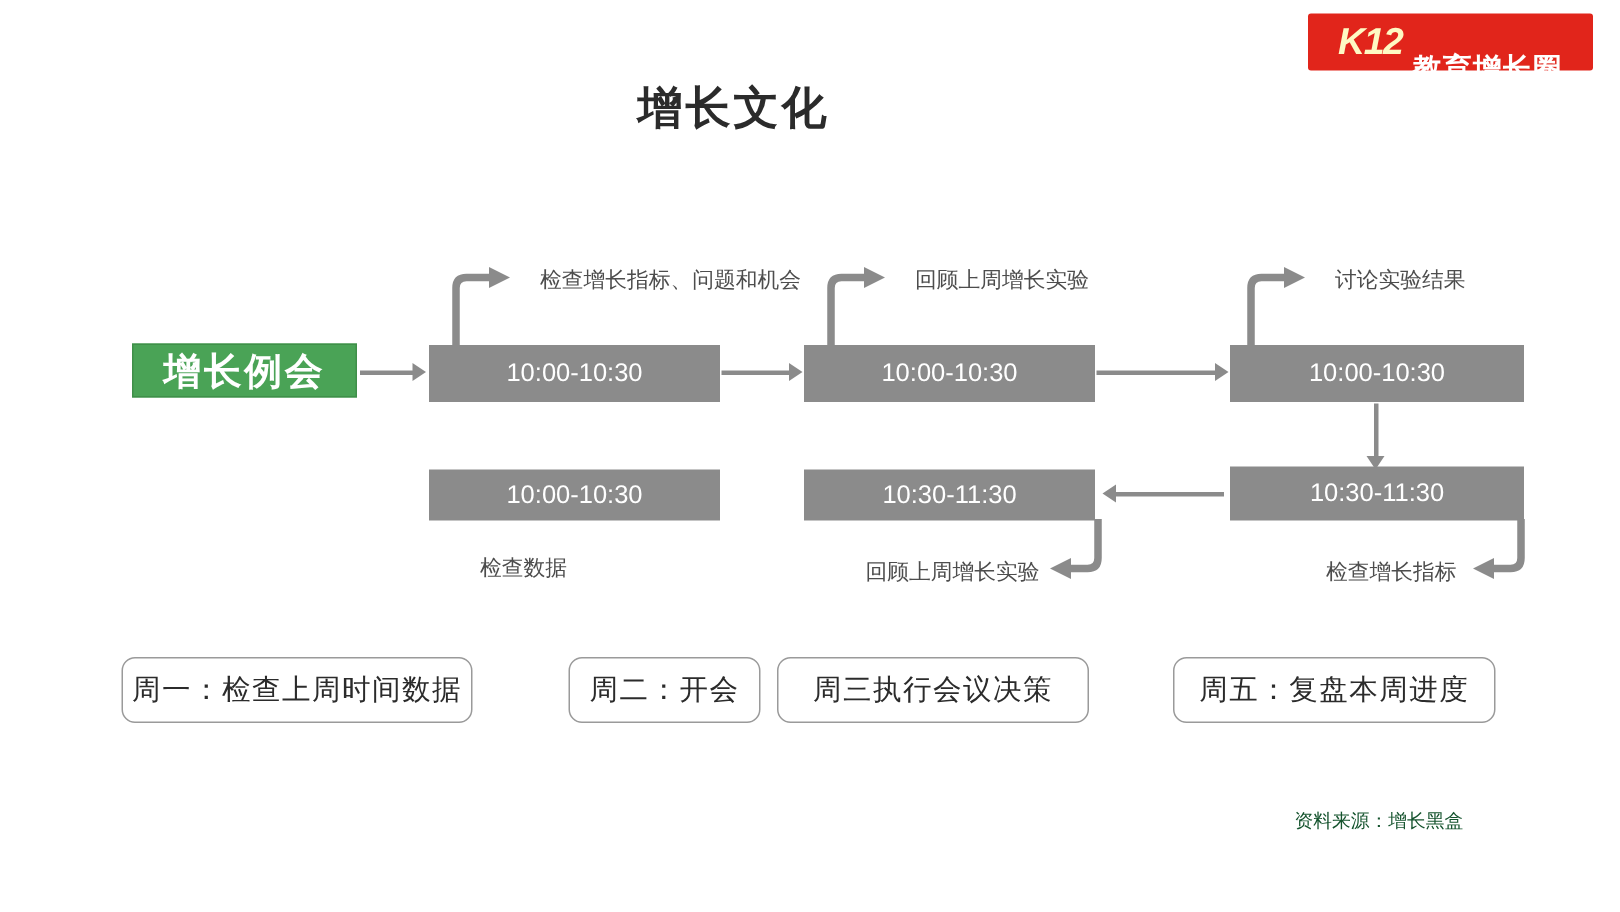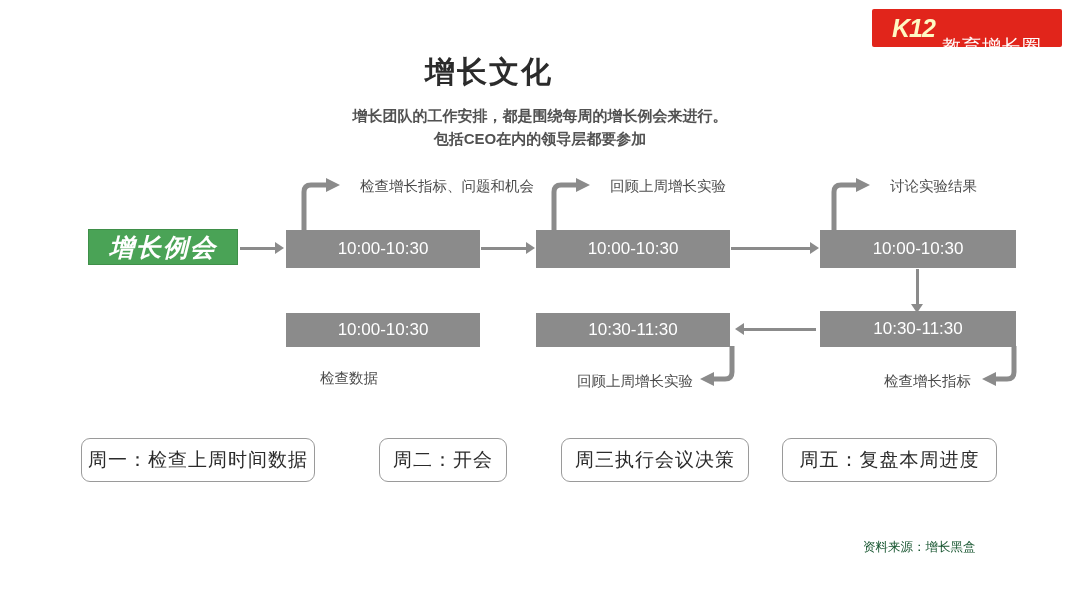--- a/index.html
+++ b/index.html
@@ -37,21 +37,21 @@
     color: #fef9c3;
     font-size: 25px;
     font-weight: bold;
     font-style: italic;
     letter-spacing: -1px;
     line-height: 1;
   }
   .logo-text {
     color: #ffffff;
     font-size: 19px;
-    font-weight: normal;
+    font-weight: bold;
     line-height: 1;
     letter-spacing: 1px;
     margin-top: 36px;
   }
 
   
   .title {
     position: absolute;
     top: 52px;
     left: 0;
@@ -173,44 +173,40 @@
 <body>
 
 <div id="slide">
 
   <div class="logo">
     <span class="logo-k12">K12</span>
     <span class="logo-text">教育增长圈</span>
   </div>
 
   <div class="title">增长文化</div>
-  <div class="subtitle">
-    <div>增长团队的工作安排，都是围绕每周的增长例会来进行。</div>
-    <div>包括CEO在内的领导层都要参加</div>
-  </div>
 
   <svg class="conn" style="left:298px; top:176px; width:46px; height:58px;" viewBox="0 0 46 58">
     <path d="M6,58 L6,16 Q6,9 13,9 L30,9" fill="none" stroke="#8b8b8b" stroke-width="5"></path>
     <polygon points="28,2 42,9 28,16" fill="#8b8b8b"></polygon>
   </svg>
   <div class="callout-label" style="left:344px; top:177px;">检查增长指标、问题和机会</div>
 
   <svg class="conn" style="left:548px; top:176px; width:46px; height:58px;" viewBox="0 0 46 58">
     <path d="M6,58 L6,16 Q6,9 13,9 L30,9" fill="none" stroke="#8b8b8b" stroke-width="5"></path>
     <polygon points="28,2 42,9 28,16" fill="#8b8b8b"></polygon>
   </svg>
   <div class="callout-label" style="left:594px; top:177px;">回顾上周增长实验</div>
 
   <svg class="conn" style="left:828px; top:176px; width:46px; height:58px;" viewBox="0 0 46 58">
     <path d="M6,58 L6,16 Q6,9 13,9 L30,9" fill="none" stroke="#8b8b8b" stroke-width="5"></path>
     <polygon points="28,2 42,9 28,16" fill="#8b8b8b"></polygon>
   </svg>
   <div class="callout-label" style="left:874px; top:177px;">讨论实验结果</div>
 
-  <div class="box green" style="left:88px; top:229px; width:150px; height:36px;font-style:italic;">增长例会</div>
+  <div class="box green" style="left:88px; top:229px; width:150px; height:36px;">增长例会</div>
 
   <div class="box gray" style="left:286px; top:230px; width:194px; height:38px;">10:00-10:30</div>
 
   <div class="box gray" style="left:536px; top:230px; width:194px; height:38px;">10:00-10:30</div>
 
   <div class="box gray" style="left:820px; top:230px; width:196px; height:38px;">10:00-10:30</div>
 
   <div class="hline" style="left:240px; top:247px; width:36px;"></div>
   <div class="arrow-r" style="left:275px; top:242px;"></div>
 
@@ -243,19 +239,19 @@
   </svg>
 
   <div class="under-label" style="left:308px; top:369px;">检查数据</div>
   <div class="under-label" style="left:565px; top:372px;">回顾上周增长实验</div>
   <div class="under-label" style="left:872px; top:372px;">检查增长指标</div>
 
   <div class="chip" style="left:81px; top:438px; width:234px;">周一：检查上周时间数据</div>
 
   <div class="chip" style="left:379px; top:438px; width:128px;">周二：开会</div>
 
-  <div class="chip" style="left:561px; top:438px; width:188px;">周三执行会议决策</div>
+  <div class="chip" style="left:518px; top:438px; width:208px;">周三执行会议决策</div>
 
   <div class="chip" style="left:782px; top:438px; width:215px;">周五：复盘本周进度</div>
 
   <div class="source">资料来源：增长黑盒</div>
 
 </div>
 
 </body></html>

